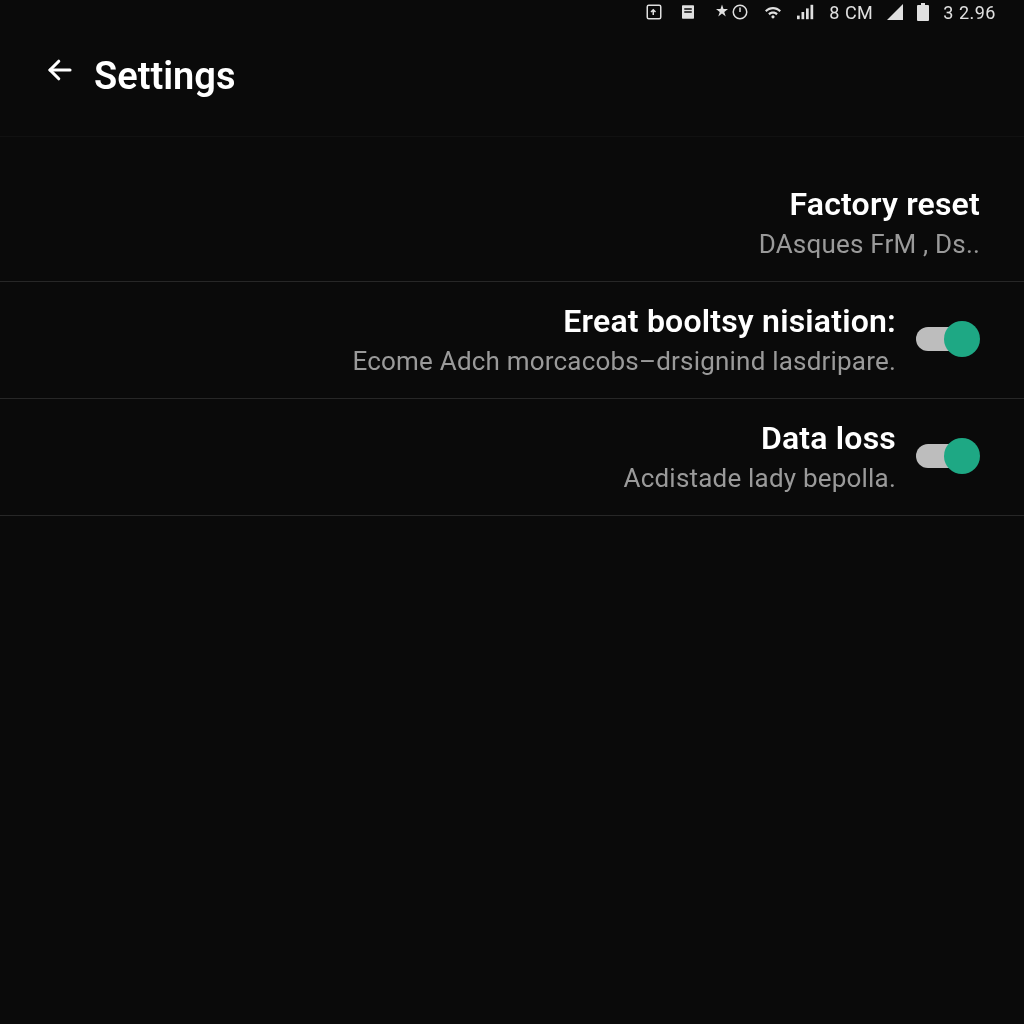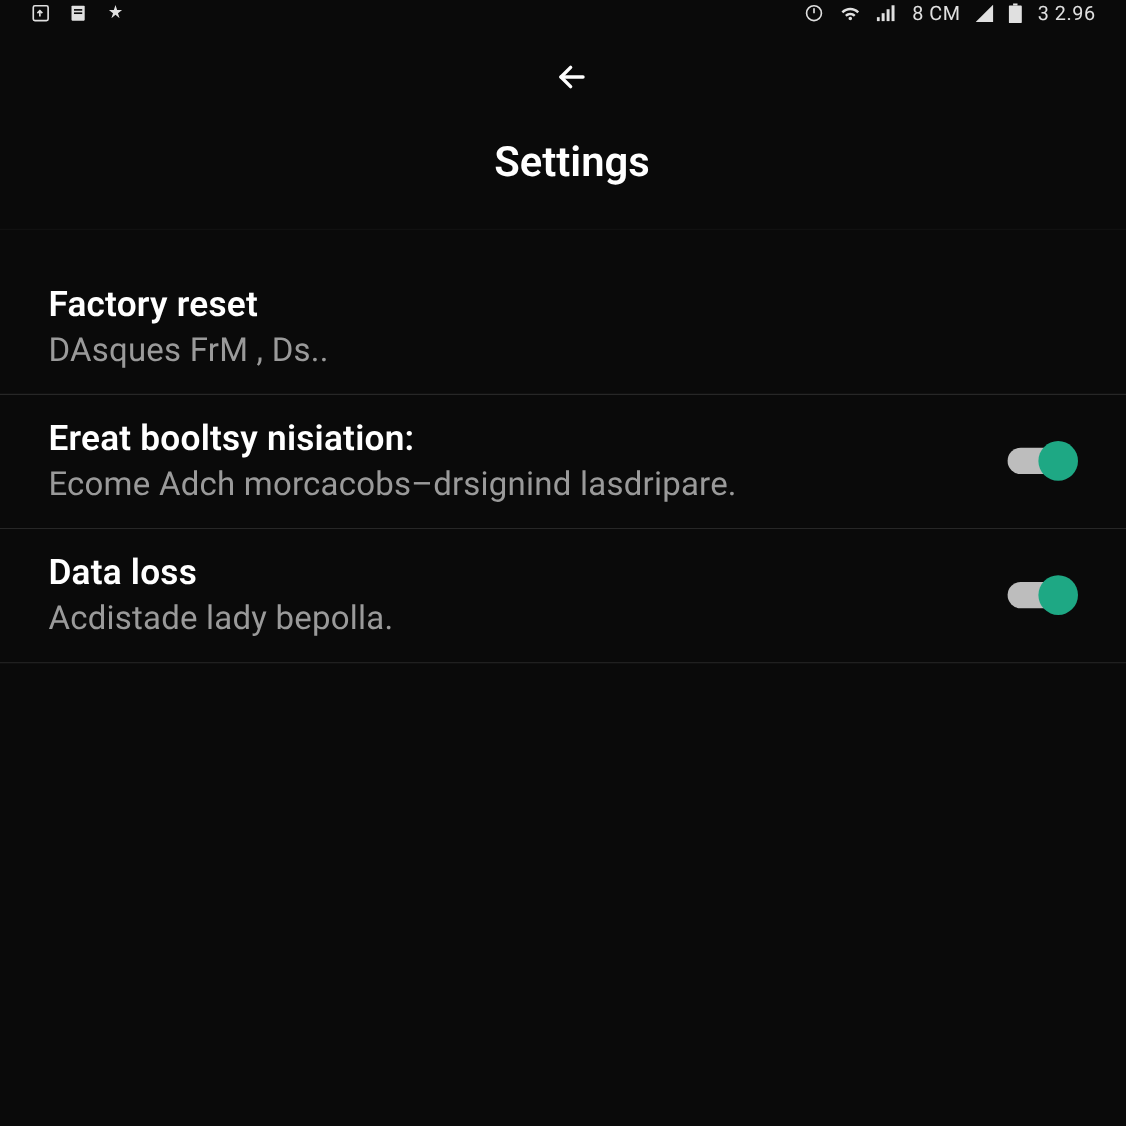--- a/index.html
+++ b/index.html
@@ -10,21 +10,21 @@
     body {
       width: 1024px;
       height: 1024px;
       background: #0a0a0a;
       font-family: -apple-system, BlinkMacSystemFont, 'Segoe UI', Roboto, sans-serif;
       color: #ffffff;
       overflow: hidden;
     }
     .status-bar {
       display: flex;
-      justify-content: space-between;
+      justify-content: flex-end;
       align-items: center;
       padding: 4px 28px 4px 28px;
       height: 24px;
       font-size: 18px;
       color: #e0e0e0;
     }
     .status-left {
       display: flex;
       gap: 16px;
       align-items: center;
@@ -39,25 +39,23 @@
       align-items: center;
       justify-content: center;
     }
     .status-text {
       font-size: 18px;
       letter-spacing: 0.5px;
       color: #e0e0e0;
     }
     .app-bar {
       display: flex;
-      align-items: center;
       padding: 30px 28px 38px 44px;
-      gap: 40px;
+      gap: 18px;
       border-bottom: 1px solid rgba(255,255,255,0.03);
-      flex-direction: column;
     }
     .back-arrow {
       display: inline-flex;
       align-items: center;
       justify-content: center;
       width: 32px;
       height: 32px;
       cursor: pointer;
     }
     .app-title {
@@ -68,35 +66,36 @@
     .settings-list {
       padding: 28px 0 0 0;
     }
     .settings-row {
       display: flex;
       justify-content: space-between;
       align-items: center;
       padding: 20px 44px 22px 44px;
       border-bottom: 1px solid rgba(255,255,255,0.12);
       cursor: pointer;
+      text-align: right;
     }
     .row-text {
       display: flex;
       flex-direction: column;
       gap: 6px;
       flex: 1;
     }
     .row-title {
       font-size: 32px;
       font-weight: 600;
       color: #ffffff;
       letter-spacing: 0.2px;
     }
     .row-subtitle {
-      font-size: 30px;
+      font-size: 26px;
       font-weight: 400;
       color: #9a9a9a;
       letter-spacing: 0.2px;
     }
     .toggle {
       position: relative;
       width: 64px;
       height: 36px;
       border-radius: 18px;
       display: inline-flex;

